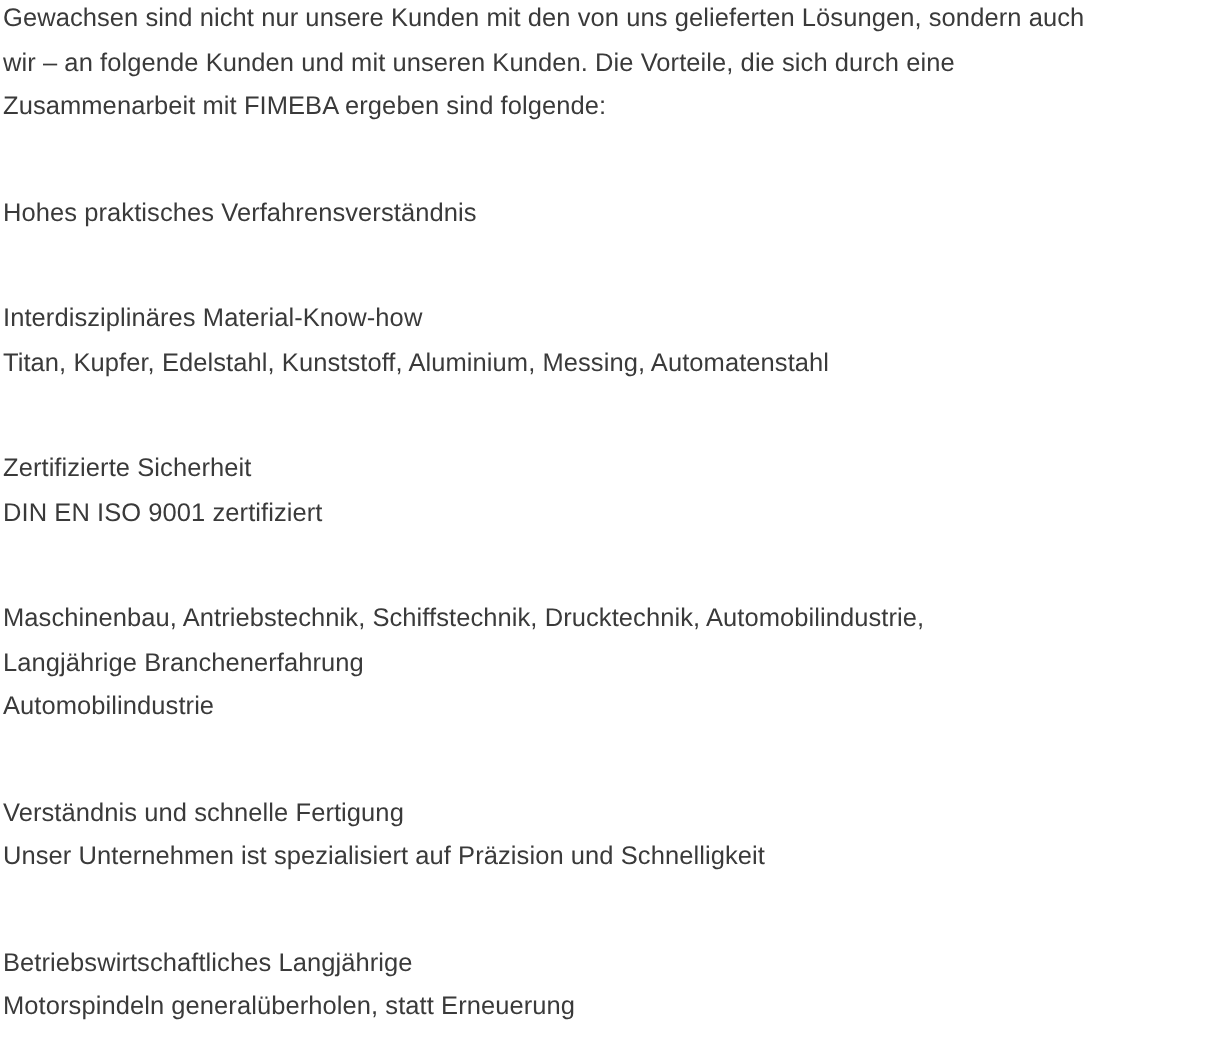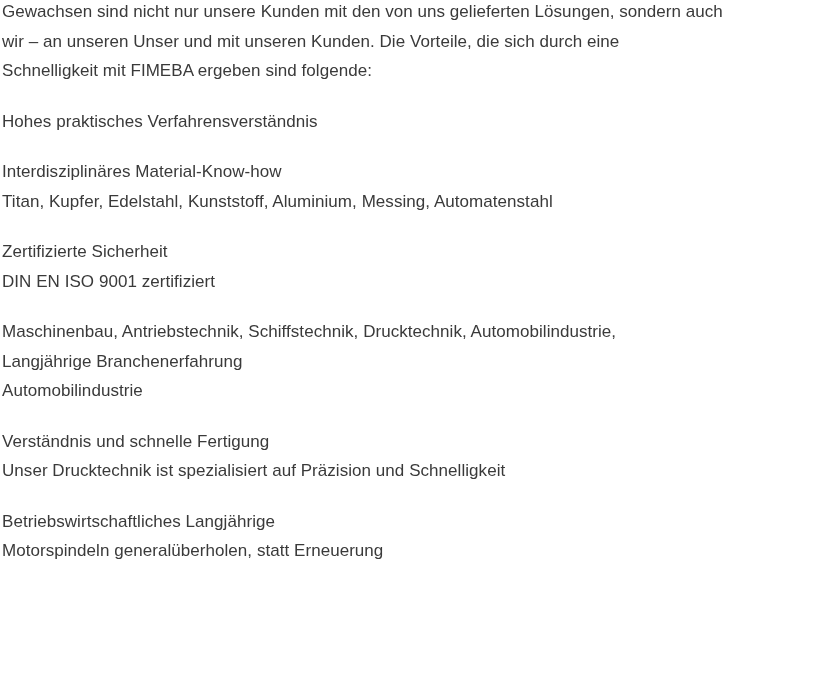--- a/index.html
+++ b/index.html
@@ -21,36 +21,36 @@
     line-height: 29.5px;
     font-weight: 400;
     color: #3a3a3a;
     letter-spacing: 0.05px;
   }
   p.block {
     margin: 0;
     padding: 0;
   }
   p.block + p.block {
-    margin-top: 21px; 
+    margin-top: 41px; 
   }
   .line {
     display: block;
     white-space: nowrap;
   }
 </style>
 </head>
 <body>
 
 <div class="page">
 
   <p class="block">
     <span class="line">Gewachsen sind nicht nur unsere Kunden mit den von uns gelieferten Lösungen, sondern auch</span>
-    <span class="line">wir – an unseren Unser und mit unseren Kunden. Die Vorteile, die sich durch eine</span>
-    <span class="line">Schnelligkeit mit FIMEBA ergeben sind folgende:</span>
+    <span class="line">wir – an folgende Kunden und mit unseren Kunden. Die Vorteile, die sich durch eine</span>
+    <span class="line">Zusammenarbeit mit FIMEBA ergeben sind folgende:</span>
   </p>
 
   <p class="block">
     <span class="line">Hohes praktisches Verfahrensverständnis</span>
   </p>
 
   <p class="block">
     <span class="line">Interdisziplinäres Material-Know-how</span>
     <span class="line">Titan, Kupfer, Edelstahl, Kunststoff, Aluminium, Messing, Automatenstahl</span>
   </p>
@@ -61,21 +61,21 @@
   </p>
 
   <p class="block">
     <span class="line">Maschinenbau, Antriebstechnik, Schiffstechnik, Drucktechnik, Automobilindustrie,</span>
     <span class="line">Langjährige Branchenerfahrung</span>
     <span class="line">Automobilindustrie</span>
   </p>
 
   <p class="block">
     <span class="line">Verständnis und schnelle Fertigung</span>
-    <span class="line">Unser Drucktechnik ist spezialisiert auf Präzision und Schnelligkeit</span>
+    <span class="line">Unser Unternehmen ist spezialisiert auf Präzision und Schnelligkeit</span>
   </p>
 
   <p class="block">
     <span class="line">Betriebswirtschaftliches Langjährige</span>
     <span class="line">Motorspindeln generalüberholen, statt Erneuerung</span>
   </p>
 
 </div>
 
 </body></html>

